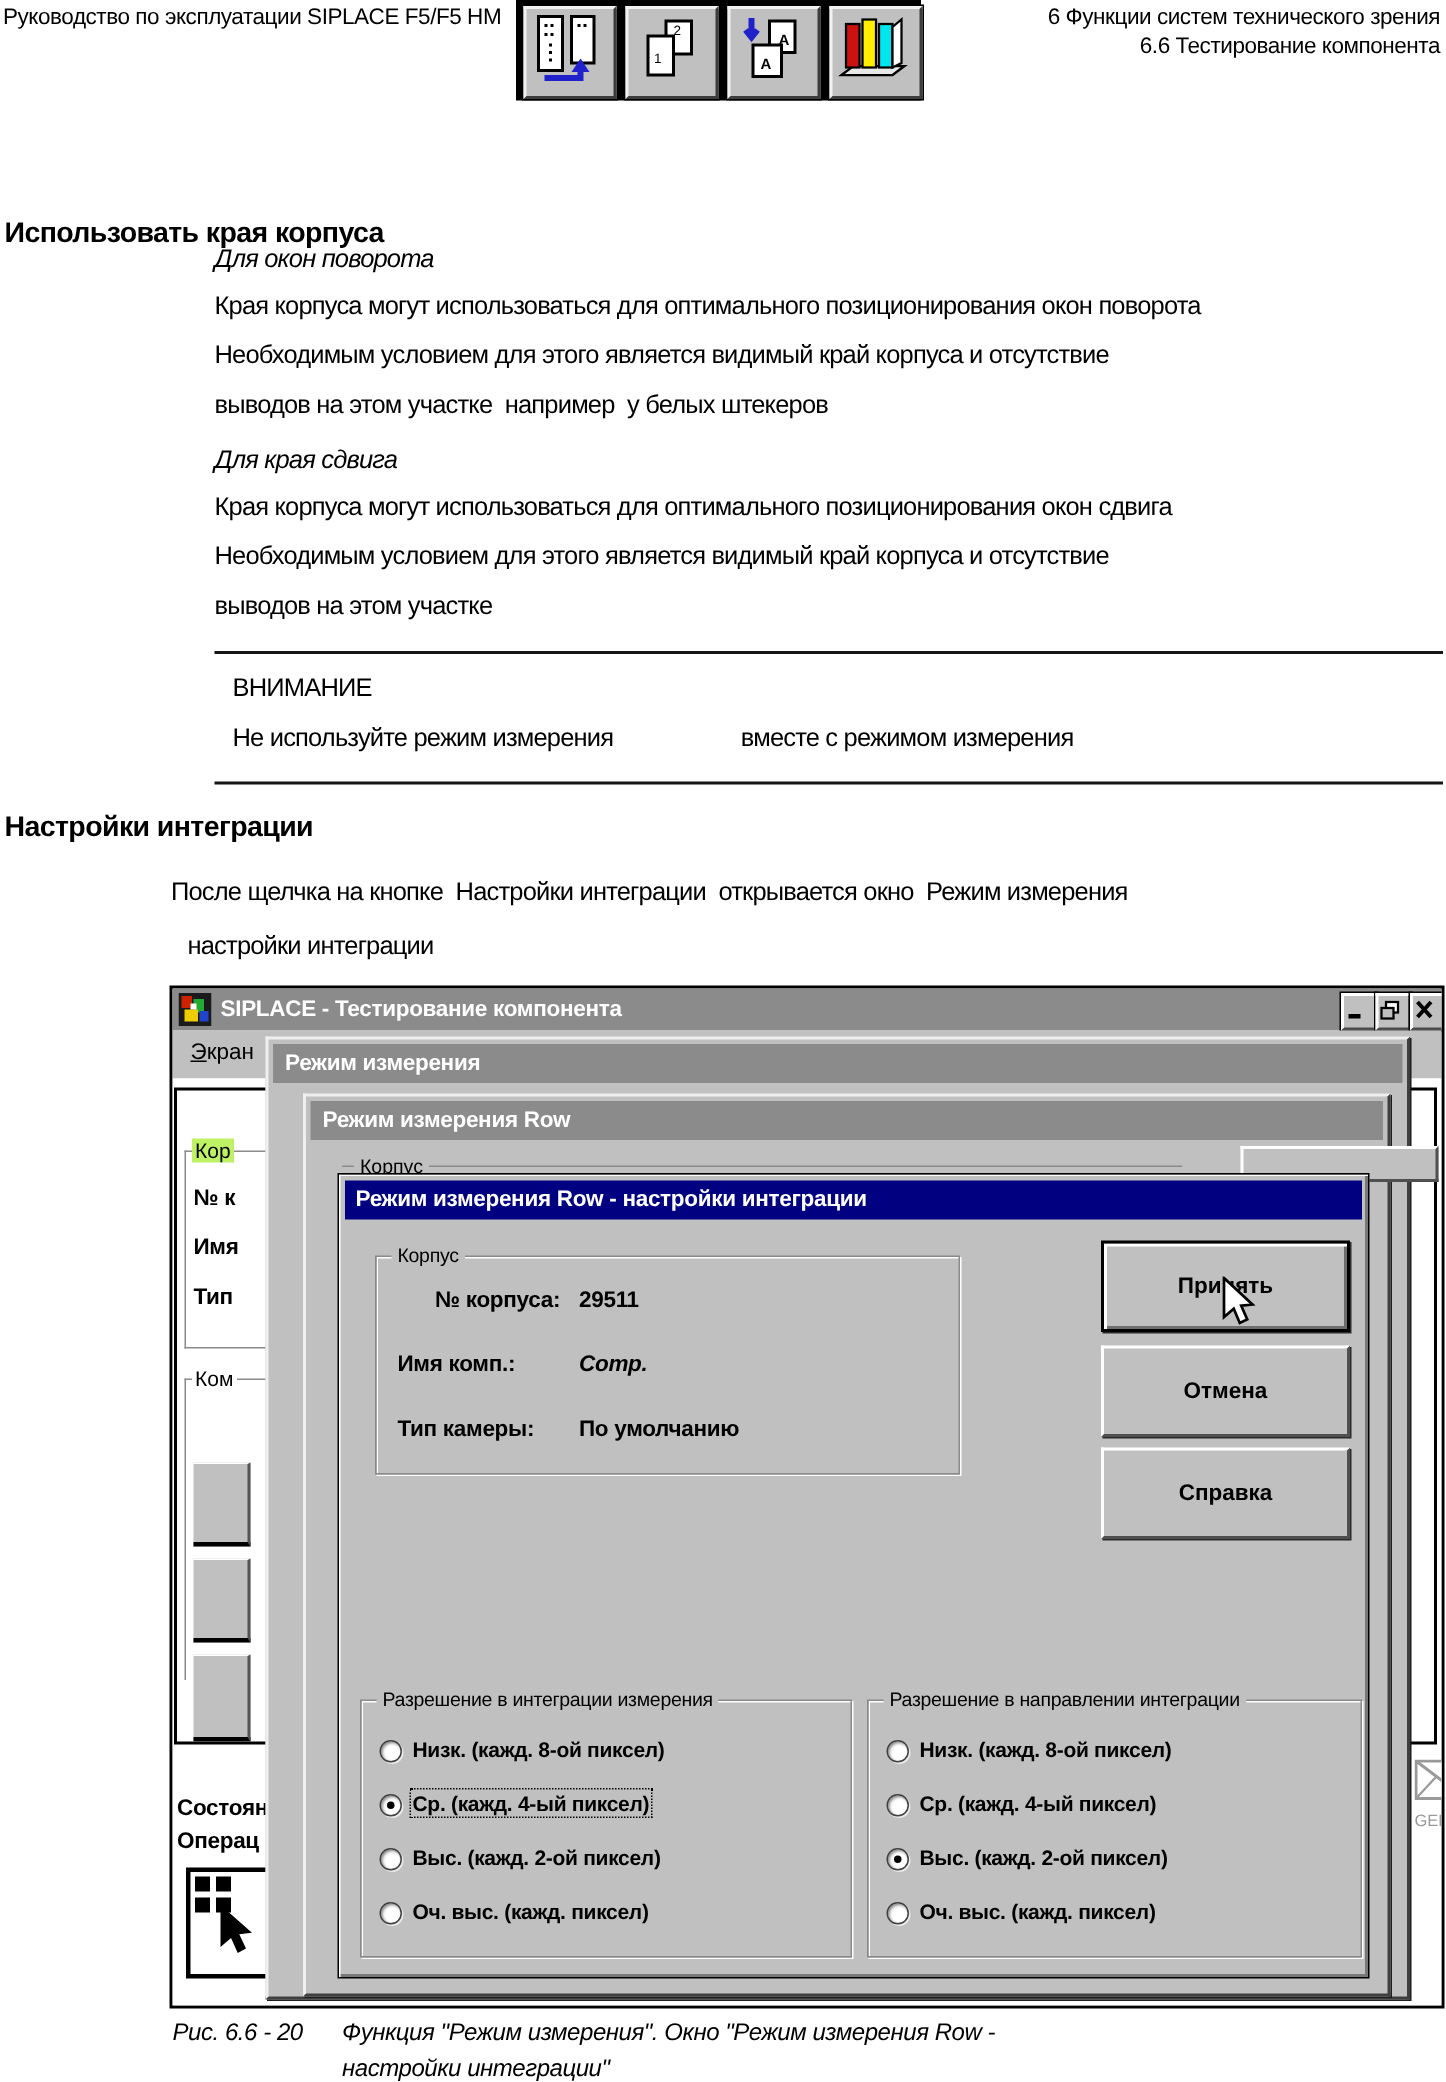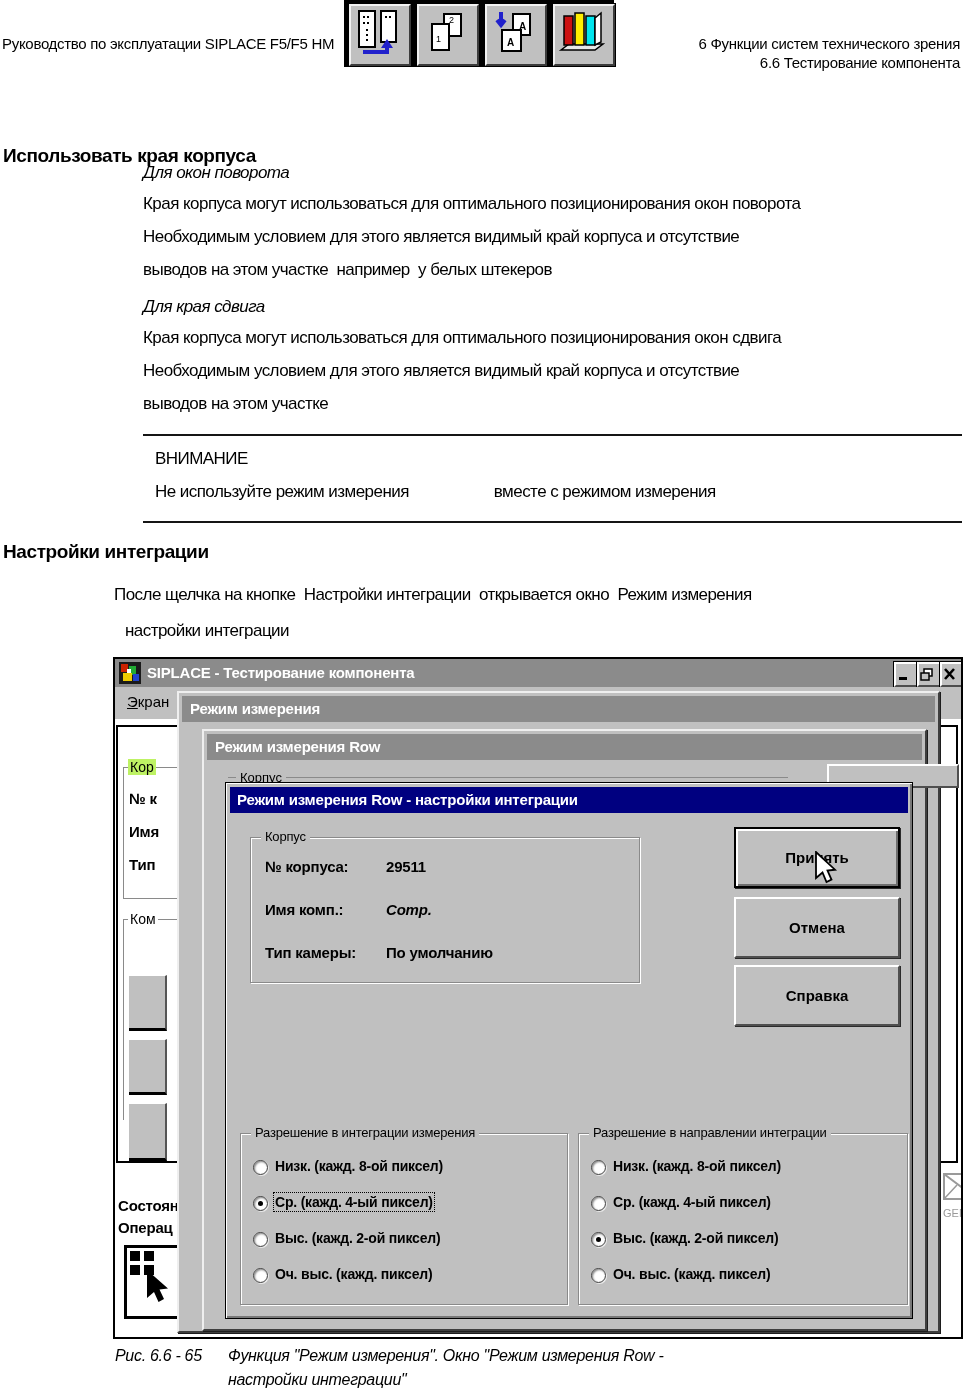--- a/index.html
+++ b/index.html
@@ -1,21 +1,21 @@
 <!DOCTYPE html>
 <html><head>
 <meta charset="utf-8">
 <style>
   html,body{margin:0;padding:0;background:#fff;}
   #page{position:relative;width:964px;height:1388px;background:#fff;overflow:hidden;
         font-family:"Liberation Sans",sans-serif;color:#000;}
   .abs{position:absolute;}
   .i{font-style:italic;}
   .pre{white-space:pre;}
-  .hdr{font-size:15px;letter-spacing:-0.3px;line-height:19px;margin-top:32px;}
+  .hdr{font-size:15px;letter-spacing:-0.3px;line-height:19px;}
   .bodyline{font-size:17px;letter-spacing:-0.55px;white-space:pre;}
   .h1{font-size:19px;font-weight:bold;letter-spacing:-0.4px;}
   .rule{height:2px;background:#151515;}
   
   #toolbar{background:#000;}
   .tbtn{position:absolute;width:58px;height:58px;background:#c0c0c0;
         border:2px solid;border-color:#f2f2f2 #3c3c3c #3c3c3c #f2f2f2;box-shadow:0 0 0 1px #000;}
   
   #shot{left:113px;top:657px;width:846px;height:678px;border:2px solid #000;background:#fff;overflow:hidden;}
   .titlebar-inactive{background:#8b8b8b;color:#fff;font-weight:bold;font-size:15px;line-height:27px;letter-spacing:-0.2px;}
@@ -211,21 +211,21 @@
 
     <div class="abs" style="left:712px;top:105px;width:128px;height:20px;background:#c0c0c0;border:2px solid;border-color:#fff #4f4f4f #4f4f4f #fff;z-index:35;"></div>
 
     <div id="dlg" class="abs" style="left:110px;top:123px;width:686px;height:535px;">
       <div id="dlg-title" class="abs">
         <span>Режим измерения Row - настройки интеграции</span>
       </div>
 
       <div class="abs gbox" style="left:24px;top:54px;width:388px;height:144px;">
         <span class="gbox-label">Корпус</span>
-        <span class="frow-l" style="top:20px;">№ корпуса:</span>
+        <span class="frow-l" style="top:20px;margin-left:25px;">№ корпуса:</span>
         <span class="frow-v" style="top:20px;">29511</span>
         <span class="frow-l" style="top:63px;">Имя комп.:</span>
         <span class="frow-v" style="top:63px;font-style:italic;">Comp.</span>
         <span class="frow-l" style="top:106px;">Тип камеры:</span>
         <span class="frow-v" style="top:106px;">По умолчанию</span>
       </div>
 
       <div class="dbtn default" style="top:44px;">
         <span>Принять</span>
       </div>
@@ -259,17 +259,17 @@
         <span class="radio" style="top:62px;"></span>
         <span class="rlabel" style="top:60px;">Ср. (кажд. 4-ый пиксел)</span>
         <span class="radio selected" style="top:98px;"></span>
         <span class="rlabel" style="top:96px;">Выс. (кажд. 2-ой пиксел)</span>
         <span class="radio" style="top:134px;"></span>
         <span class="rlabel" style="top:132px;">Оч. выс. (кажд. пиксел)</span>
       </div>
     </div>
   </div>
 
-  <div class="abs cap" style="left:115px;top:1347px;">Рис. 6.6 - 65</div>
+  <div class="abs cap" style="left:115px;top:1347px;">Рис. 6.6 - 20</div>
   <div class="abs cap" style="left:228px;top:1347px;">Функция "Режим измерения". Окно "Режим измерения Row -</div>
   <div class="abs cap" style="left:228px;top:1371px;">настройки интеграции"</div>
 
 </div>
 
 </body></html>

